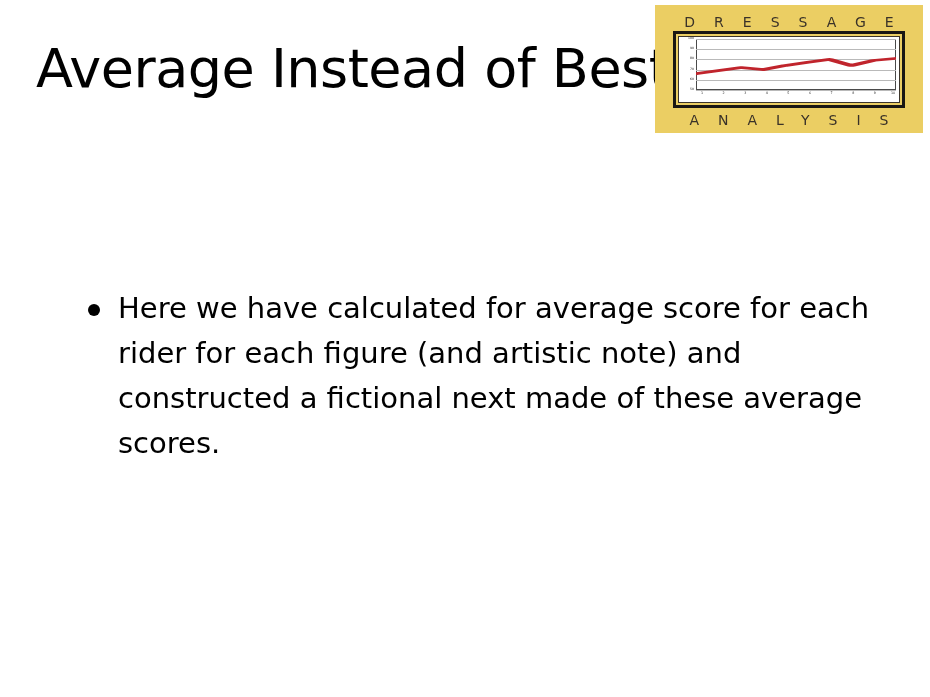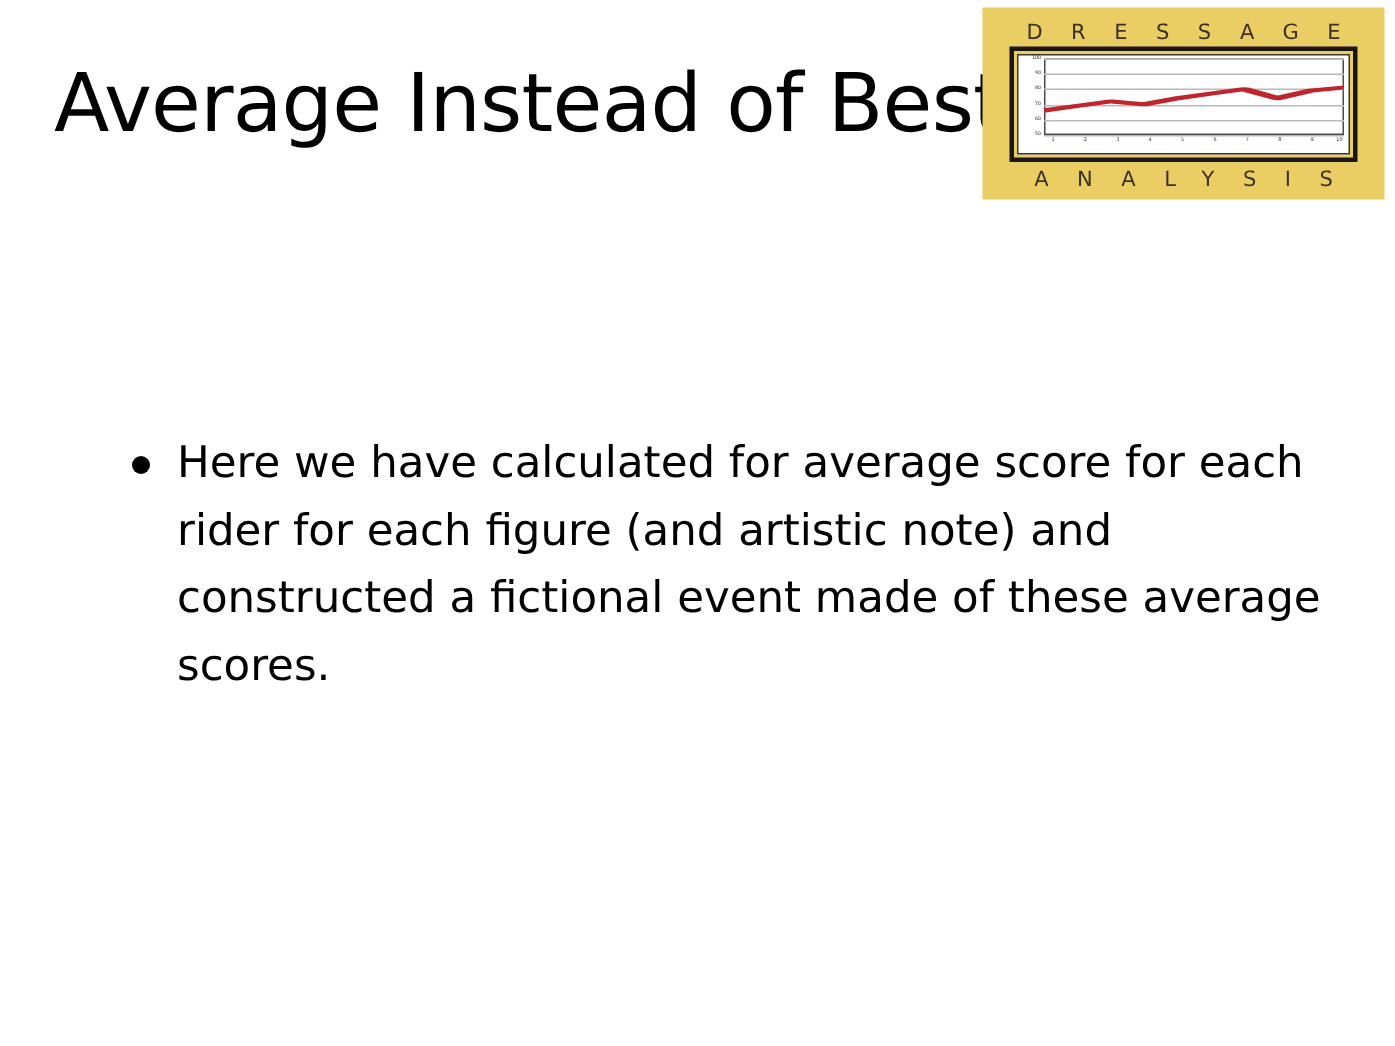--- a/index.html
+++ b/index.html
@@ -232,14 +232,14 @@
         <div class="xlabel" style="left:98.5%">10</div>
       </div>
 
     </div>
   </div>
 
   <div class="logo-word logo-word-bottom">ANALYSIS</div>
 </div>
 
 <div class="bullets">
-  <div class="bullet-l2">Here we have calculated for average score for each rider for each figure (and artistic note) and constructed a fictional event made of these average scores.</div>
+  <div class="bullet-l2">Here we have calculated for average score for each rider for each figure (and artistic note) and constructed a fictional next made of these average scores.</div>
 </div>
 
 </body></html>

